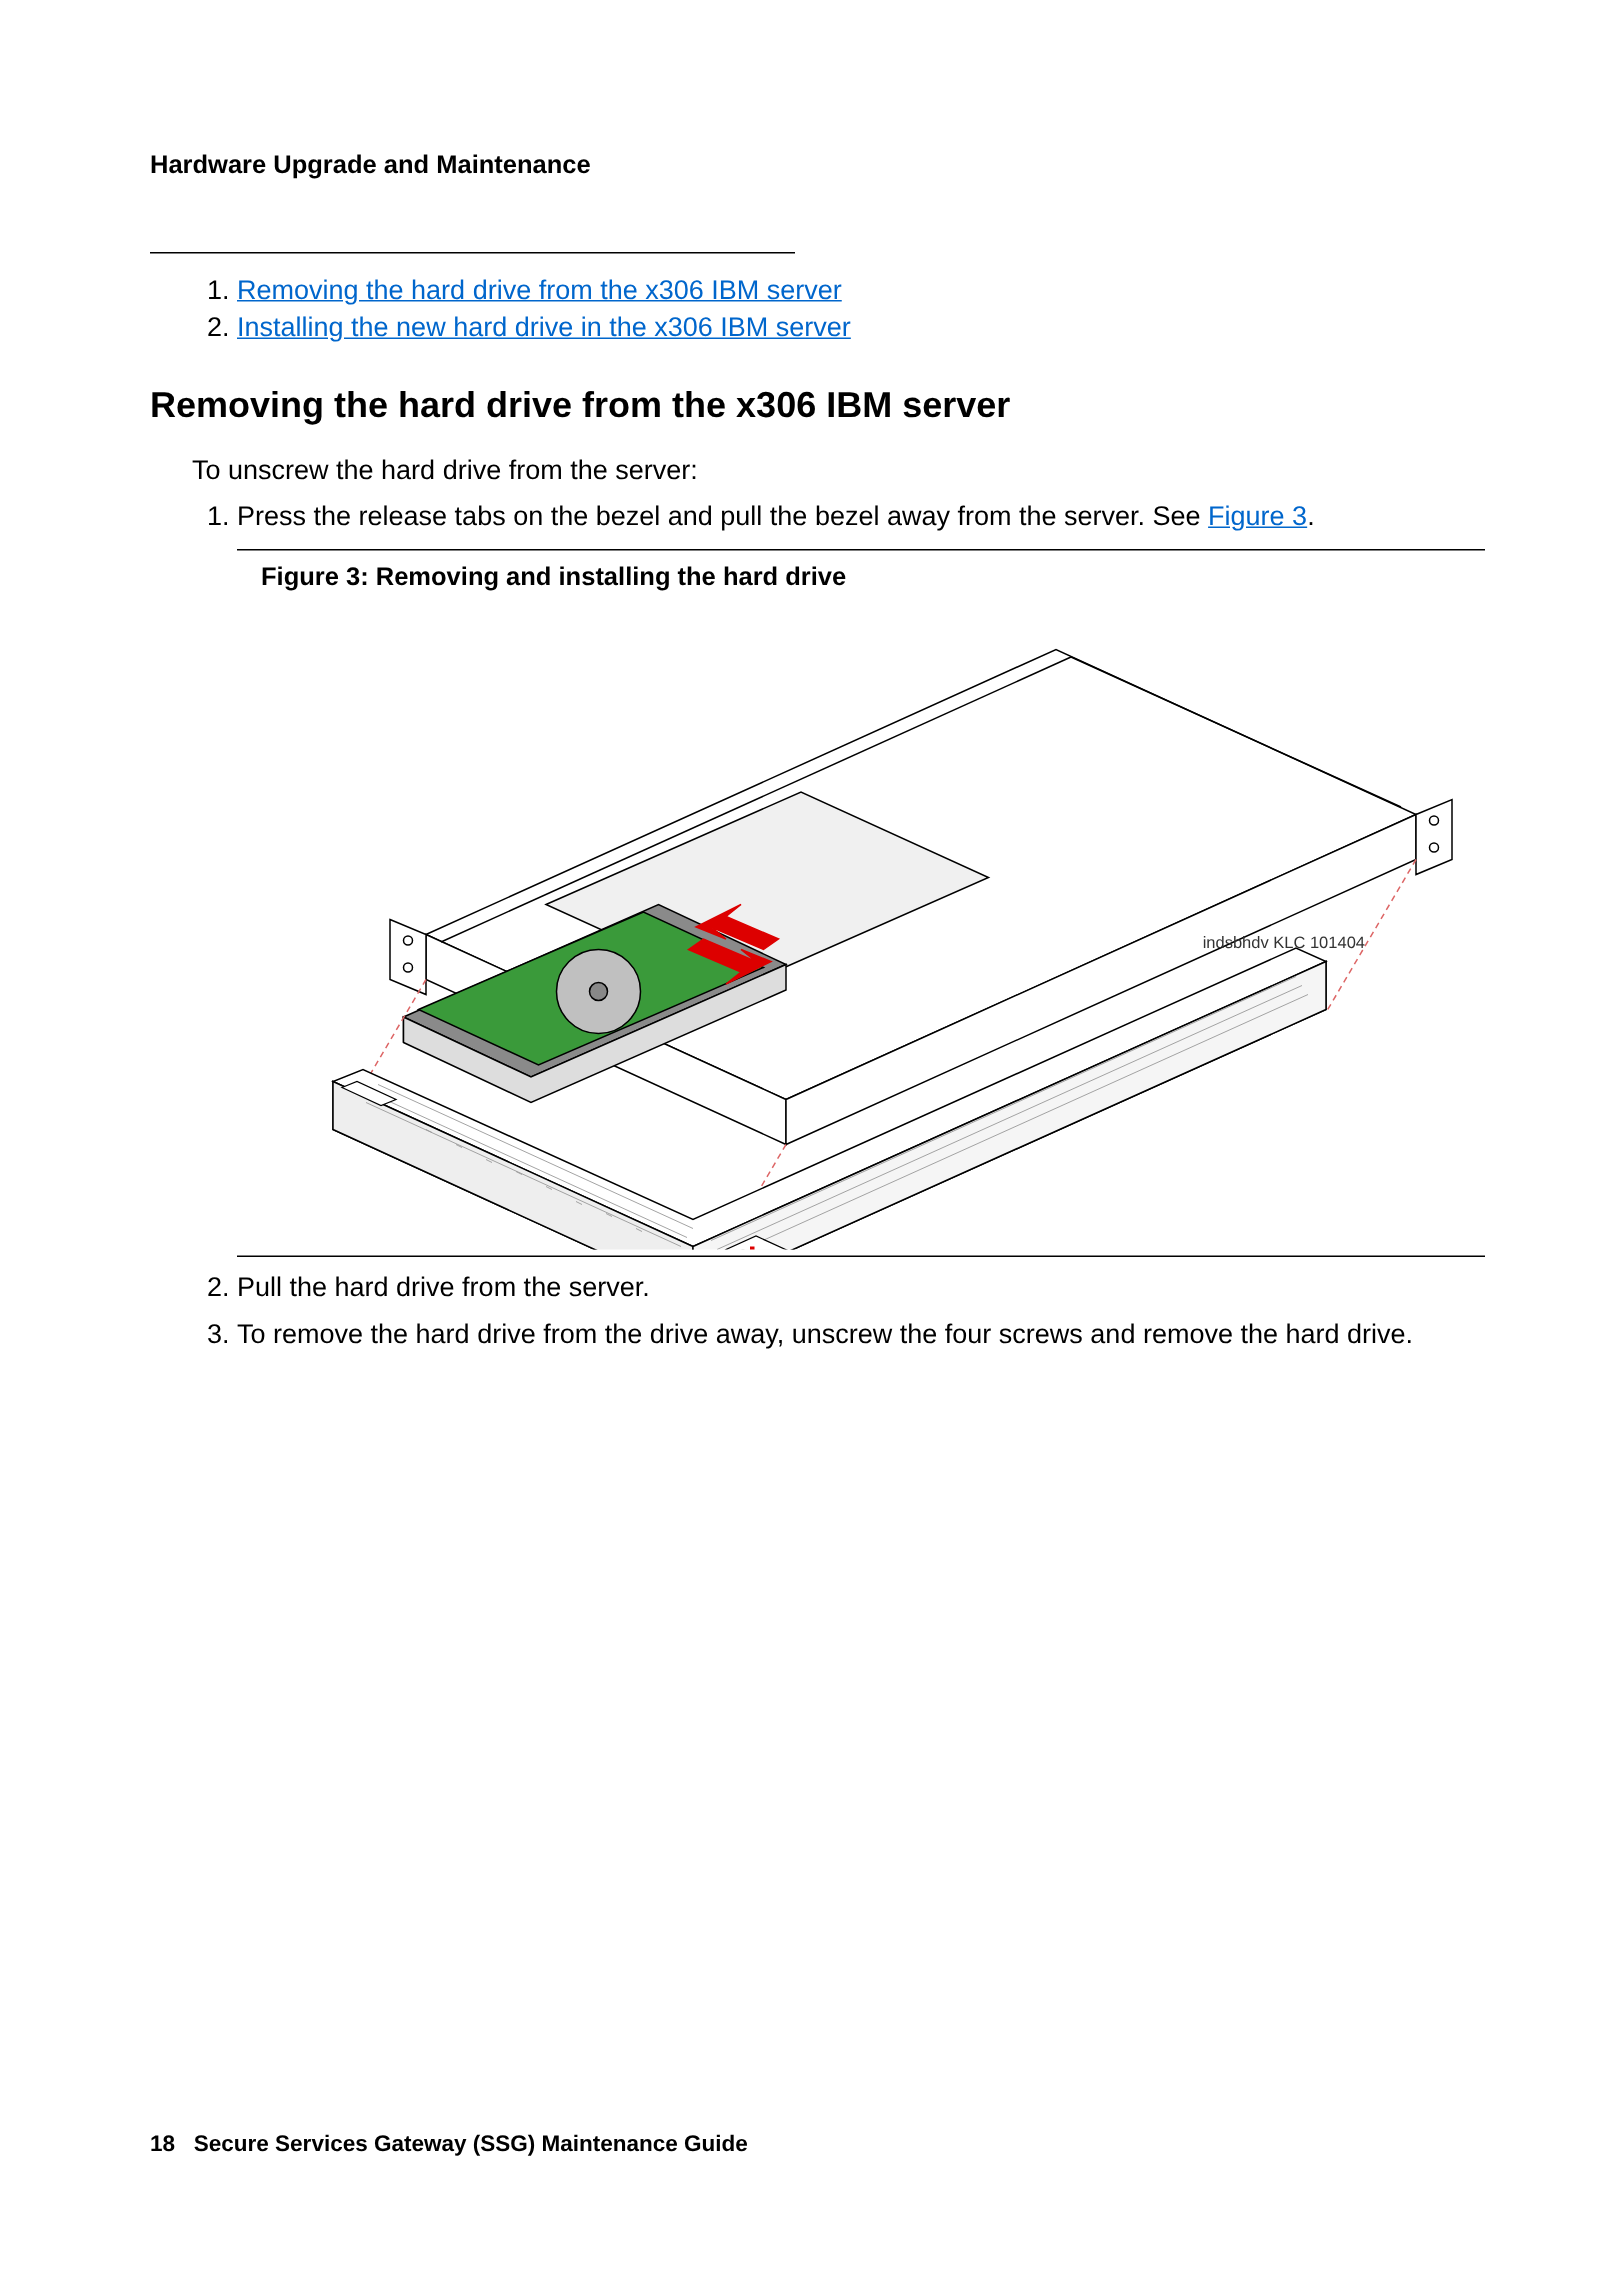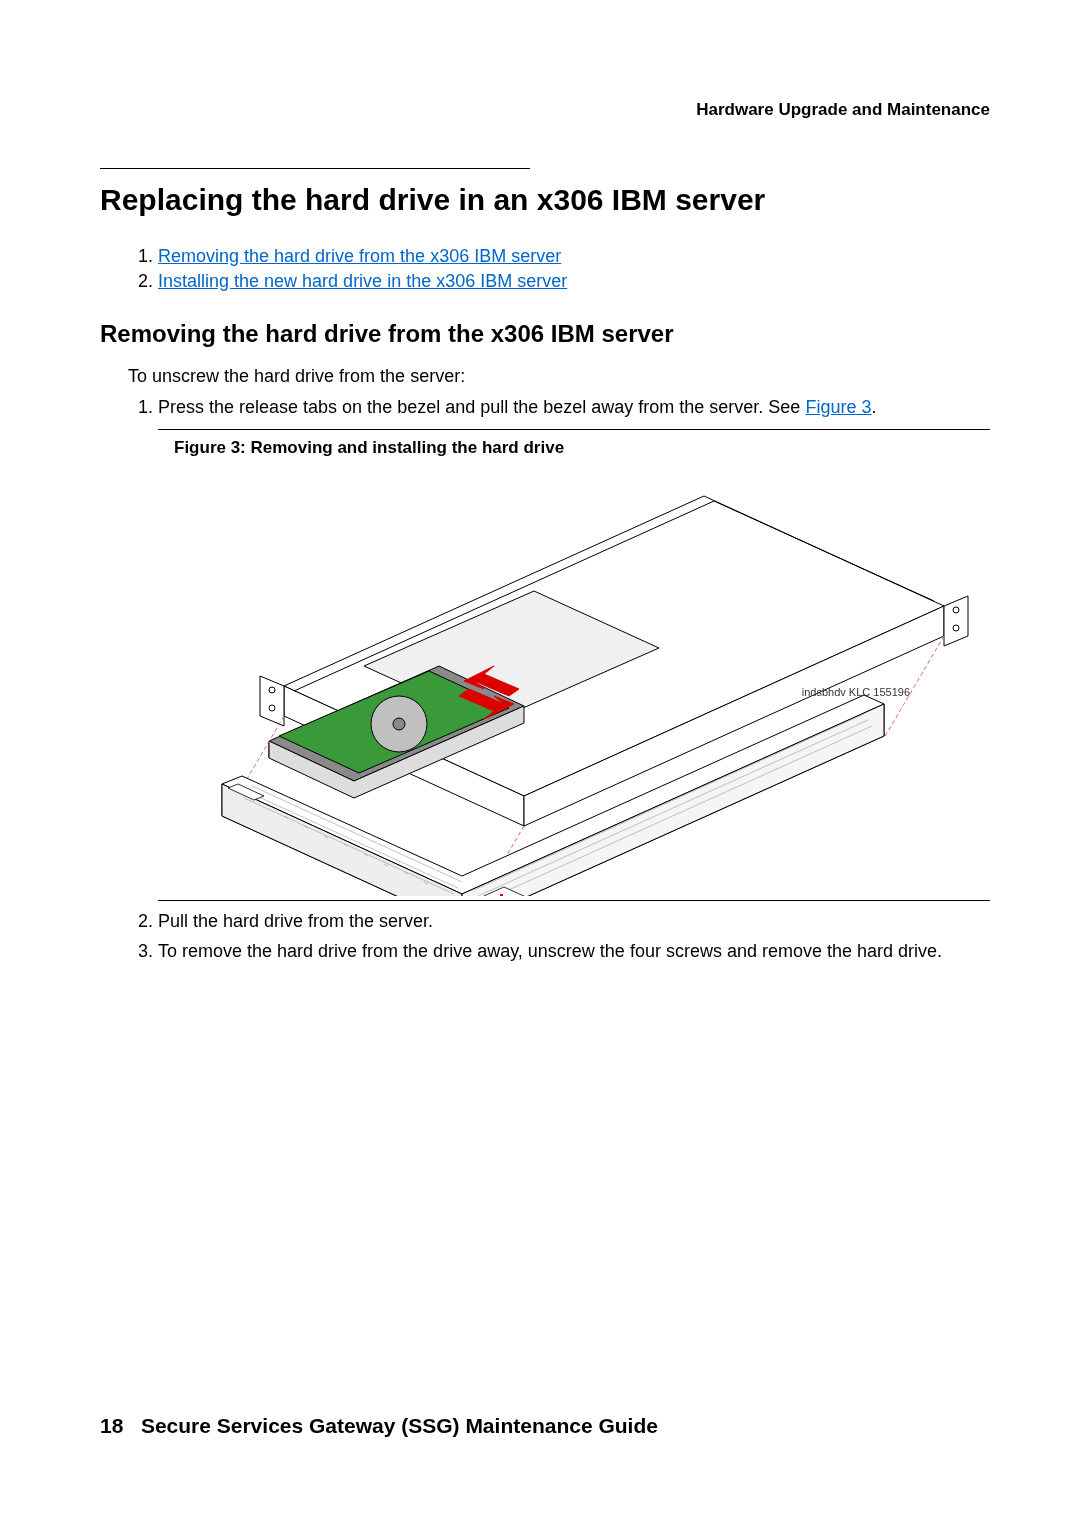--- a/index.html
+++ b/index.html
@@ -17,21 +17,20 @@
     padding: 100px 90px 60px 100px;
     box-sizing: border-box;
     width: 100%;
     height: 100%;
     position: relative;
   }
   .header-bar {
     font-size: 17px;
     font-weight: bold;
     margin-bottom: 48px;
-    text-align: right;
   }
   .title-rule {
     border: none;
     border-top: 1.5px solid #000;
     width: 430px;
     margin: 0 0 14px 0;
   }
   h1.main-title {
     font-size: 30px;
     font-weight: bold;
@@ -101,34 +100,33 @@
     position: absolute;
     right: 80px;
     top: 220px;
     font-size: 11px;
     color: #333;
   }
   .footer {
     position: absolute;
     bottom: 90px;
     left: 100px;
-    font-size: 21px;
+    font-size: 15px;
     font-weight: bold;
   }
 </style>
 </head>
 <body>
 
 <div class="page">
 
   <div class="header-bar">Hardware Upgrade and Maintenance</div>
 
   <hr class="title-rule">
 
-  <h1 class="main-title">Replacing the hard drive in an x306 IBM server</h1>
 
 
   <ol class="steps-list">
     <li><a class="link">Removing the hard drive from the x306 IBM server</a></li>
     <li><a class="link">Installing the new hard drive in the x306 IBM server</a></li>
   </ol>
 
   <h2 class="sub-title">Removing the hard drive from the x306 IBM server</h2>
 
   <p class="body-text">To unscrew the hard drive from the server:</p>
@@ -137,21 +135,21 @@
     <li>
       <span>Press the release tabs on the bezel and pull the bezel away from the server. See </span><a class="link">Figure 3</a><span>.</span>
     </li>
   </ol>
 
   <div class="figure-block">
     <hr class="fig-rule">
     <p class="fig-caption">Figure 3: Removing and installing the hard drive</p>
 
     <div class="fig-image">
-      <span class="fig-label">indsbhdv KLC 155196</span>
+      <span class="fig-label">indsbhdv KLC 101404</span>
       <svg viewBox="0 0 820 430">
 
         <g stroke="#000" stroke-width="1" fill="#fff">
           <polygon points="120,220 540,30 780,140 360,330" fill="#fff"></polygon>
 
           <polygon points="120,220 360,330 360,360 120,250" fill="#fff"></polygon>
 
           <polygon points="360,330 780,140 780,170 360,360" fill="#fff"></polygon>
 
           <line x1="130" y1="225" x2="550" y2="35"></line>

